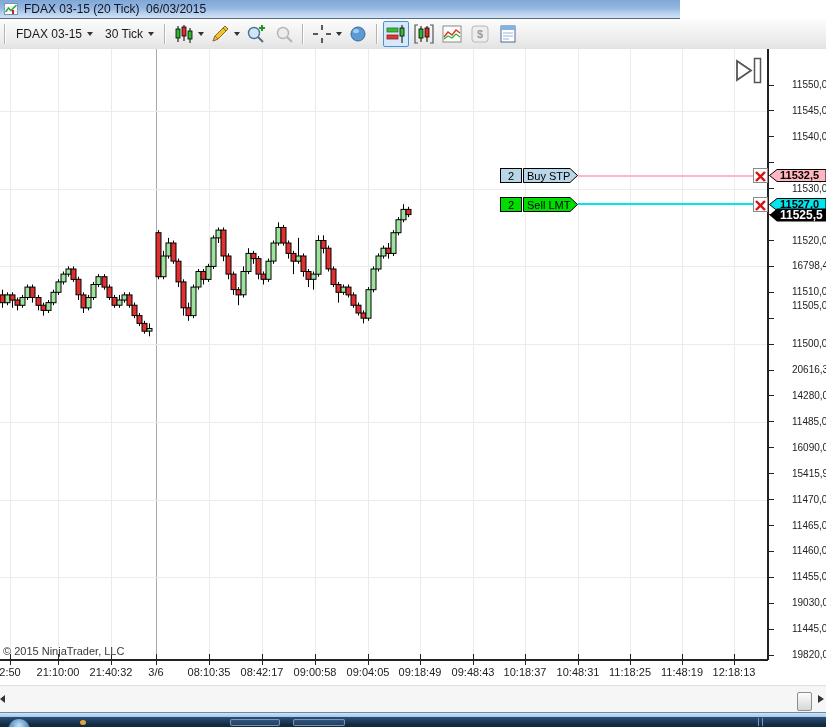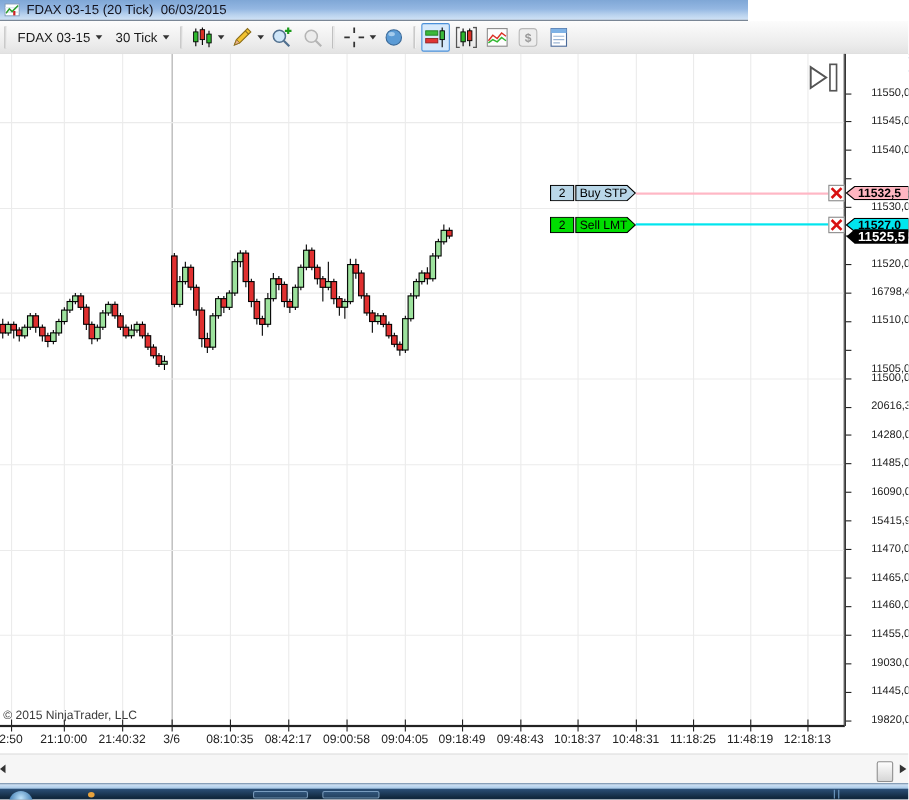--- a/index.html
+++ b/index.html
@@ -442,21 +442,21 @@
         <div class="p-label" style="top:133.6px">11530,0</div>
         <div class="p-tick" style="top:165.0px"></div>
         <div class="p-label" style="top:159.5px">11525,0</div>
         <div class="p-tick" style="top:191.0px"></div>
         <div class="p-label" style="top:185.5px">11520,0</div>
         <div class="p-tick" style="top:216.9px"></div>
         <div class="p-label" style="top:211.4px">16798,4</div>
         <div class="p-tick" style="top:242.8px"></div>
         <div class="p-label" style="top:237.3px">11510,0</div>
         <div class="p-tick" style="top:268.7px"></div>
-        <div class="p-label" style="top:281px">11505,0</div>
+        <div class="p-label" style="top:251px">11505,0</div>
         <div class="p-tick" style="top:294.6px"></div>
         <div class="p-label" style="top:289.1px">11500,0</div>
         <div class="p-tick" style="top:320.5px"></div>
         <div class="p-label" style="top:315.0px">20616,3</div>
         <div class="p-tick" style="top:346.4px"></div>
         <div class="p-label" style="top:340.9px">14280,0</div>
         <div class="p-tick" style="top:372.3px"></div>
         <div class="p-label" style="top:366.8px">11485,0</div>
         <div class="p-tick" style="top:398.2px"></div>
         <div class="p-label" style="top:392.7px">16090,0</div>

